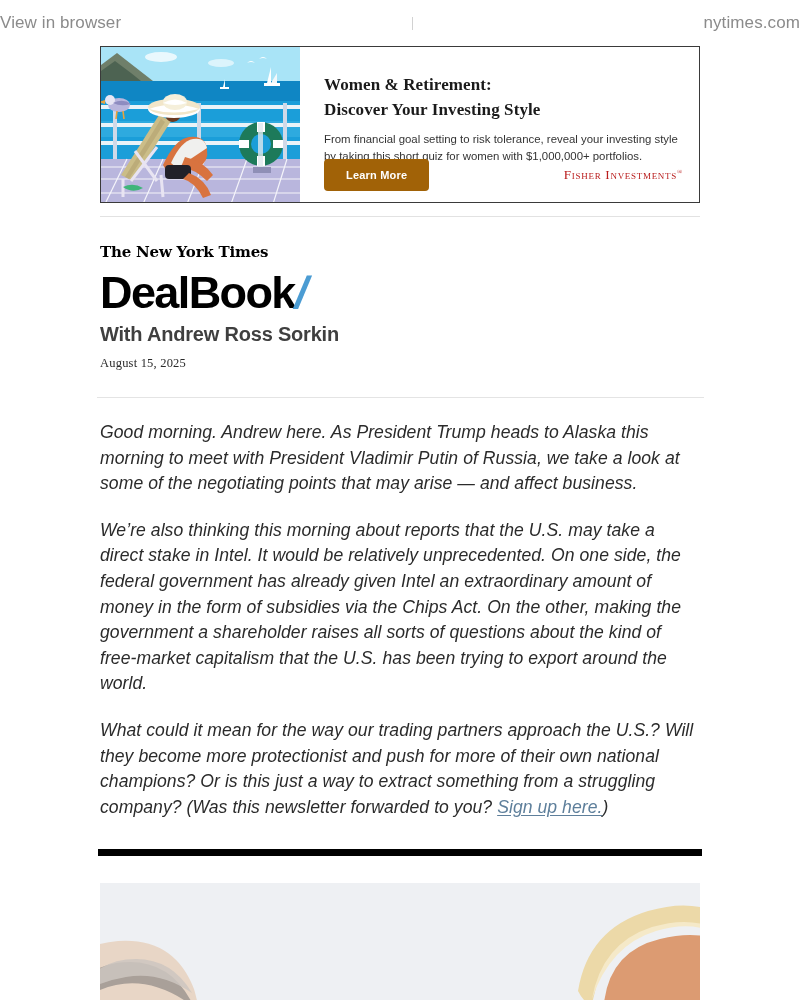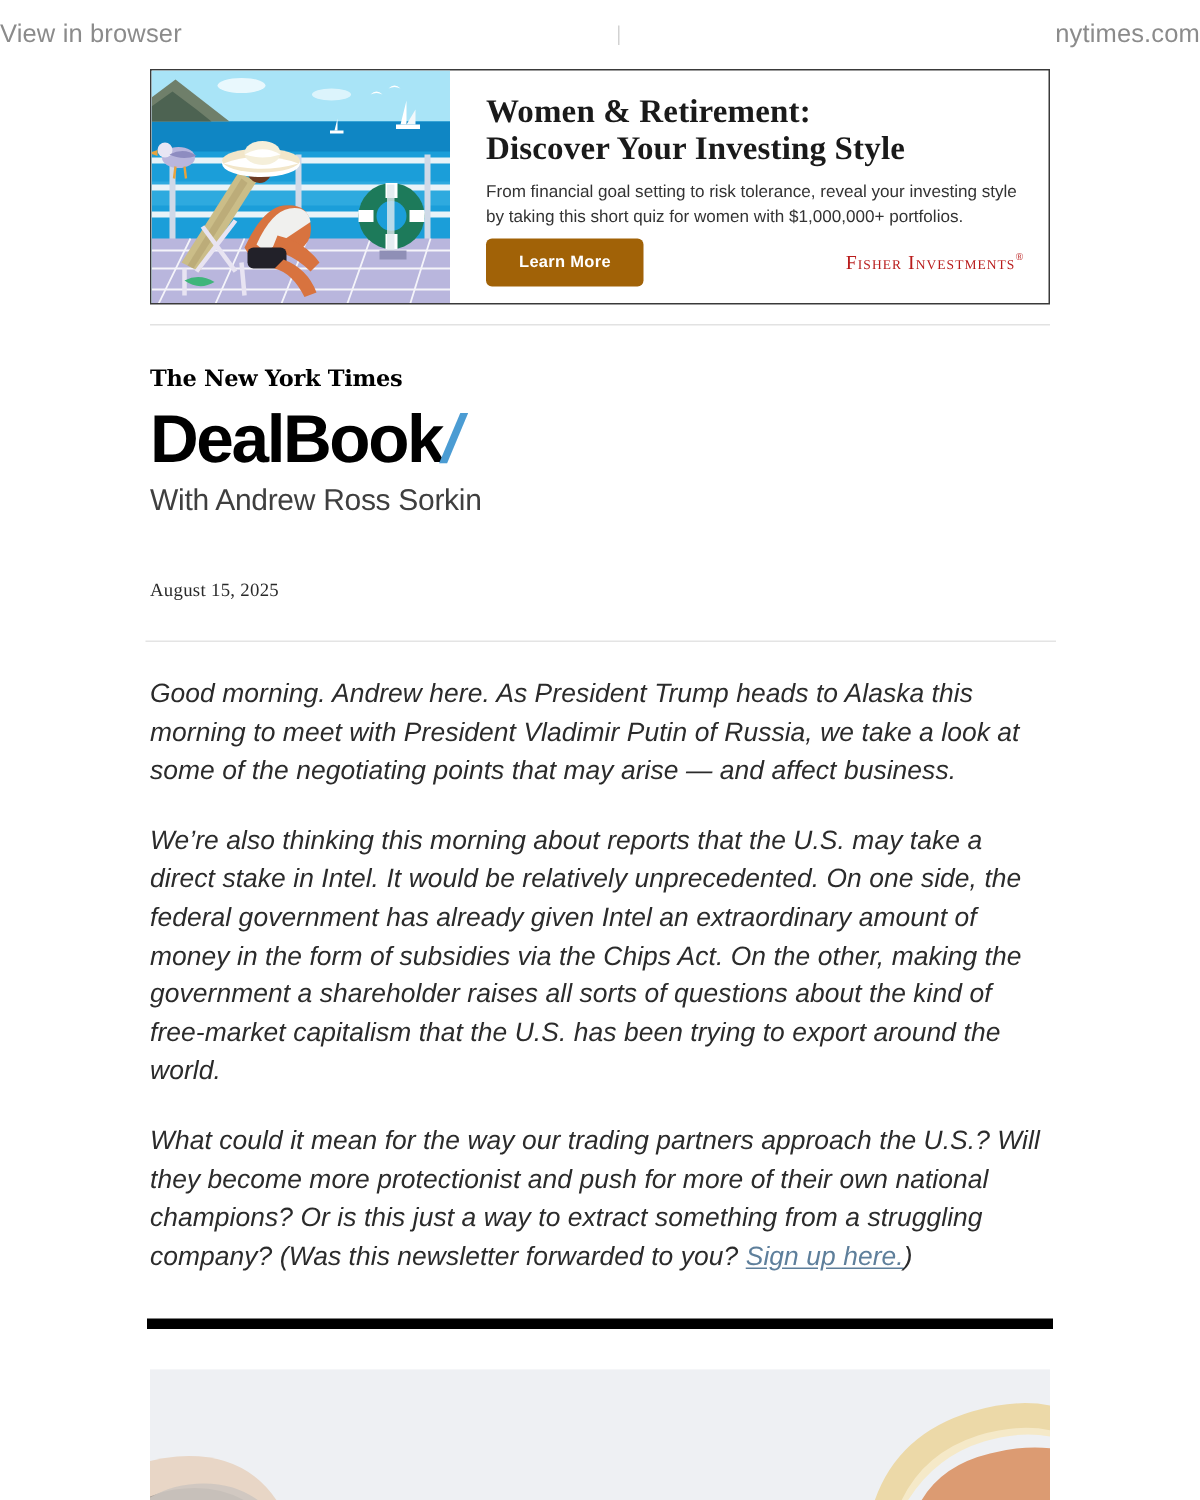--- a/index.html
+++ b/index.html
@@ -67,24 +67,25 @@
   }
   .ad-body {
     flex: 1 1 auto;
     padding: 14px 16px 10px 24px;
     box-sizing: border-box;
     position: relative;
   }
   .ad-head {
     font-family: "Liberation Serif", serif;
     font-weight: 700;
-    font-size: 22px;
+    font-size: 17px;
     line-height: 25px;
     color: #1a1a1a;
     letter-spacing: .1px;
+    margin-top: 11px;
   }
   .ad-sub {
     margin-top: 9px;
     font-size: 11.4px;
     line-height: 16.5px;
     color: #333;
     max-width: 355px;
   }
   .ad-foot {
     position: absolute;
@@ -157,23 +158,24 @@
     transform: skewX(-13deg);
     letter-spacing: 0;
     margin-left: 1px;
   }
   .byline {
     margin-top: 7px;
     font-family: "Liberation Sans", sans-serif;
     font-size: 20px;
     color: #3f3f3f;
     letter-spacing: -.2px;
+    font-weight: bold;
   }
   .issue-date {
-    margin-top: 40px;
+    margin-top: 10px;
     font-family: "Liberation Serif", serif;
     font-size: 12.5px;
     color: #2a2a2a;
     letter-spacing: .2px;
   }
 
   .rule-top-body {
     width: 607px;
     height: 1px;
     background: #e4e4e4;

